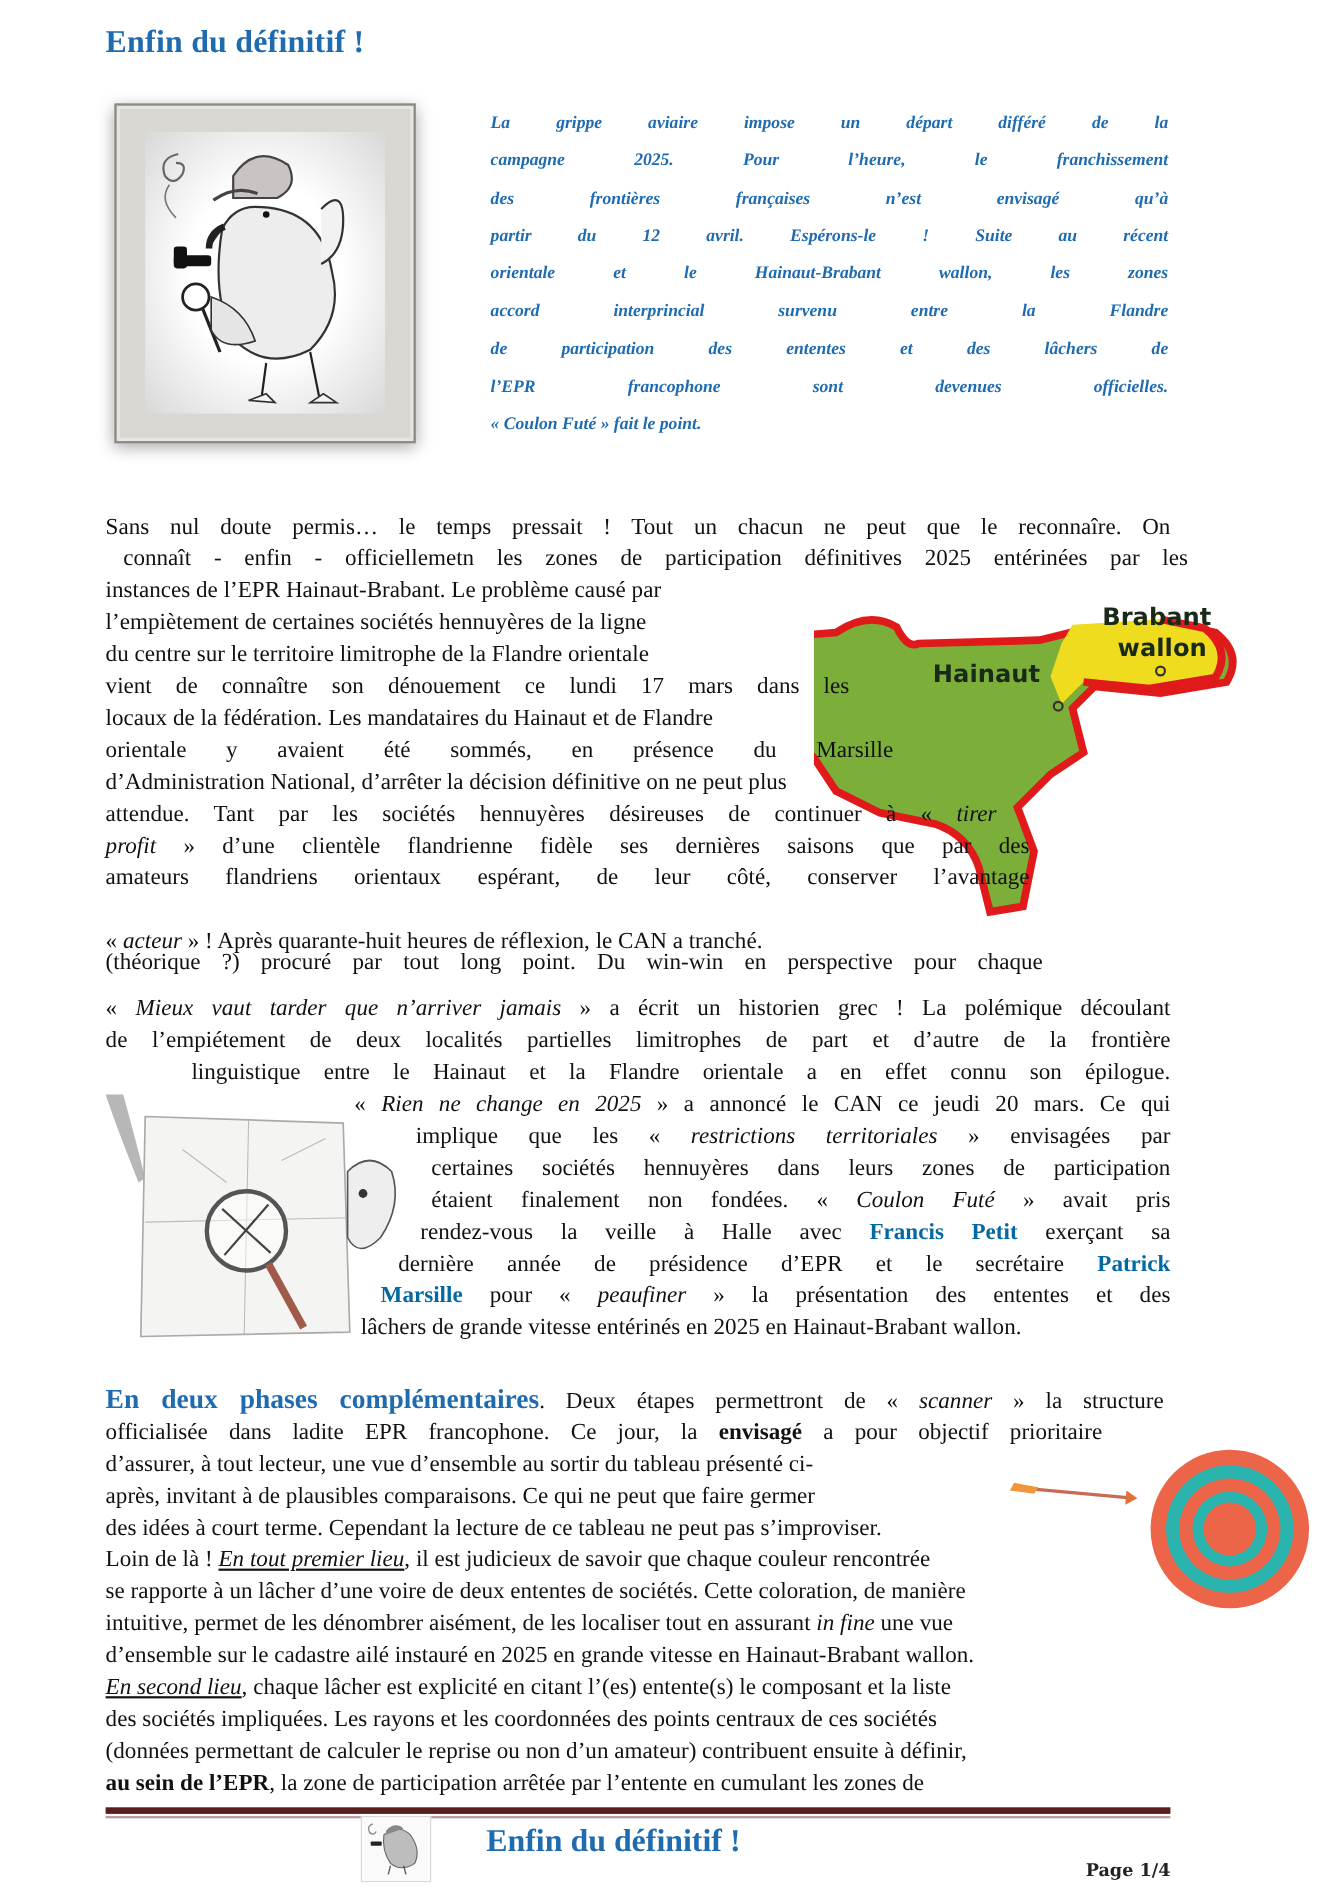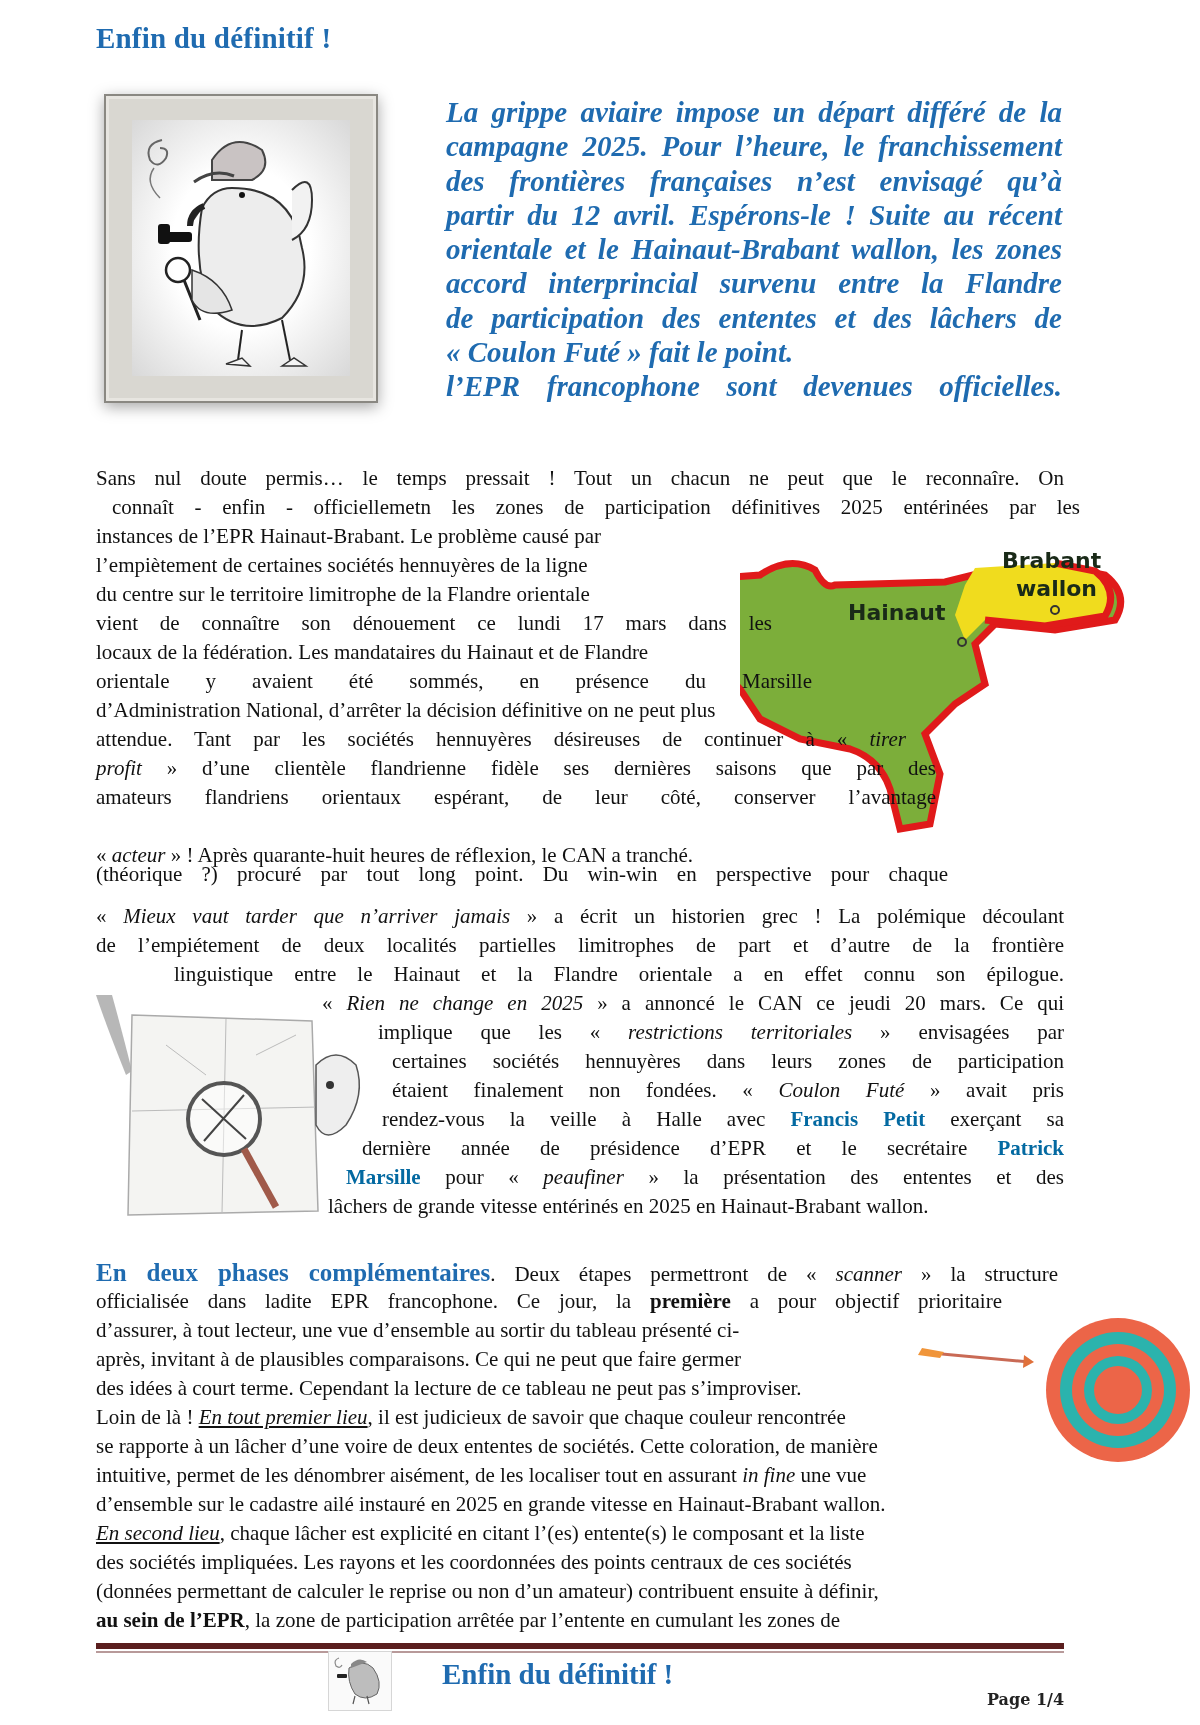--- a/index.html
+++ b/index.html
@@ -8,21 +8,21 @@
   .abs { position: absolute; }
   .title { left: 96px; top: 22px; font-size: 29px; font-weight: bold; color: #1f6bb0; letter-spacing: 0.2px; }
   .blue { color: #0369a1; }
 
   
   .frame { left: 104px; top: 94px; width: 270px; height: 305px; background: #d9d7d1;
            border: 2px solid #8a8882; box-shadow: 0 4px 14px rgba(0,0,0,0.35), inset 0 0 0 3px #e7e5e0; }
   .frame-inner { position: absolute; left: 26px; top: 24px; width: 218px; height: 256px;
            background: radial-gradient(ellipse at center, #ffffff 45%, #d8d8d8 100%); }
 
-  .lede { left: 446px; top: 95px; width: 616px; font-size: 29px; line-height: 34.3px;
+  .lede { left: 446px; top: 95px; width: 616px; font-size: 16px; line-height: 34.3px;
           font-style: italic; font-weight: bold; color: #1f6bb0; text-align: justify; }
   .lede .line { display: block; text-align: justify; text-align-last: justify; height: 34.3px; }
   .lede .line.last { text-align-last: left; }
 
   .body { font-size: 21px; line-height: 29px; }
   .ln { position: absolute; white-space: nowrap; text-align: justify; text-align-last: justify; }
   .ln.left { text-align-last: left; }
   .ln i, .ln em { font-style: italic; }
   .ln b { font-weight: bold; }
   .ln u { text-decoration: underline; }
@@ -65,22 +65,22 @@
 </div>
 
 <div class="abs lede">
   <span class="line">La grippe aviaire impose un départ différé de la</span>
   <span class="line">campagne 2025. Pour l’heure, le franchissement</span>
   <span class="line">des frontières françaises n’est envisagé qu’à</span>
   <span class="line">partir du 12 avril. Espérons-le ! Suite au récent</span>
   <span class="line">orientale et le Hainaut-Brabant wallon, les zones</span>
   <span class="line">accord interprincial survenu entre la Flandre</span>
   <span class="line">de participation des ententes et des lâchers de</span>
+  <span class="line">l’EPR francophone sont devenues officielles.</span>
   <span class="line last">« Coulon Futé » fait le point.</span>
-  <span class="line">l’EPR francophone sont devenues officielles.</span>
 </div>
 
 <div class="abs" style="left:740px; top:540px; width:430px; height:300px;">
   <svg width="430" height="300" viewBox="0 0 430 300">
     <path d="M20 35 q30 -20 55 -5 q10 20 20 15 l110 -3 l40 -10 l80 -5 l40 8 q25 20 10 45 l-60 10 l-60 -6 l-20 20 l10 40 l-30 20 l-30 30 l15 40 l-10 50 l-30 5 l-10 -40 q-10 -30 -40 -40 l-50 -10 l-40 -20 l-20 -30 q-20 -20 -40 -60 q-10 -30 20 -40 q-5 -15 -10 -10z" fill="#7cae3a" stroke="#e01a1a" stroke-width="7"></path>
     <path d="M235 28 l80 -5 l40 8 q25 20 10 45 l-60 10 l-60 -6 l-20 20 l-10 -25 l10 -30z" fill="#f0dc1e" stroke="none"></path>
     <path d="M315 23 l40 8 q25 20 10 45 l-60 10 l-60 -6" fill="none" stroke="#e01a1a" stroke-width="7"></path>
     <text x="108" y="80" font-family="DejaVu Sans, sans-serif" font-weight="bold" font-size="22" fill="#1a2a18">Hainaut</text>
     <text x="262" y="28" font-family="DejaVu Sans, sans-serif" font-weight="bold" font-size="22" fill="#1a2a18">Brabant</text>
     <text x="276" y="56" font-family="DejaVu Sans, sans-serif" font-weight="bold" font-size="22" fill="#1a2a18">wallon</text>
@@ -145,21 +145,21 @@
     <circle cx="74" cy="74" r="72" fill="#ec6548"></circle>
     <circle cx="74" cy="74" r="58" fill="#2bb3ad"></circle>
     <circle cx="74" cy="74" r="46" fill="#ec6548"></circle>
     <circle cx="74" cy="74" r="34" fill="#2bb3ad"></circle>
     <circle cx="74" cy="74" r="24" fill="#ec6548"></circle>
   </svg>
 </div>
 
 <div class="body">
   <div class="ln" style="left:96px; top:1258px; width:962px;"><span class="section-head">En deux phases complémentaires</span><span>. Deux étapes permettront de « </span><i>scanner</i><span> » la structure</span></div>
-  <div class="ln" style="left:96px; top:1287px; width:906px;"><span>officialisée dans ladite EPR francophone. Ce jour, la </span><b>première</b><span> a pour objectif prioritaire</span></div>
+  <div class="ln" style="left:96px; top:1287px; width:906px;"><span>officialisée dans ladite EPR francophone. Ce jour, la </span><b>envisagé</b><span> a pour objectif prioritaire</span></div>
   <div class="ln left" style="left:96px; top:1316px; width:820px;">d’assurer, à tout lecteur, une vue d’ensemble au sortir du tableau présenté ci-</div>
   <div class="ln left" style="left:96px; top:1345px; width:800px;">après, invitant à de plausibles comparaisons. Ce qui ne peut que faire germer</div>
   <div class="ln left" style="left:96px; top:1374px; width:880px;">des idées à court terme. Cependant la lecture de ce tableau ne peut pas s’improviser.</div>
   <div class="ln left" style="left:96px; top:1403px; width:920px;"><span>Loin de là ! </span><i><u>En tout premier lieu</u></i><span>, il est judicieux de savoir que chaque couleur rencontrée</span></div>
   <div class="ln left" style="left:96px; top:1432px; width:960px;">se rapporte à un lâcher d’une voire de deux ententes de sociétés. Cette coloration, de manière</div>
   <div class="ln left" style="left:96px; top:1461px; width:960px;"><span>intuitive, permet de les dénombrer aisément, de les localiser tout en assurant </span><i>in fine</i><span> une vue</span></div>
   <div class="ln left" style="left:96px; top:1490px; width:968px;">d’ensemble sur le cadastre ailé instauré en 2025 en grande vitesse en Hainaut-Brabant wallon.</div>
   <div class="ln left" style="left:96px; top:1519px; width:968px;"><i><u>En second lieu</u></i><span>, chaque lâcher est explicité en citant l’(es) entente(s) le composant et la liste</span></div>
   <div class="ln left" style="left:96px; top:1548px; width:968px;">des sociétés impliquées. Les rayons et les coordonnées des points centraux de ces sociétés</div>
   <div class="ln left" style="left:96px; top:1577px; width:968px;">(données permettant de calculer le reprise ou non d’un amateur) contribuent ensuite à définir,</div>

